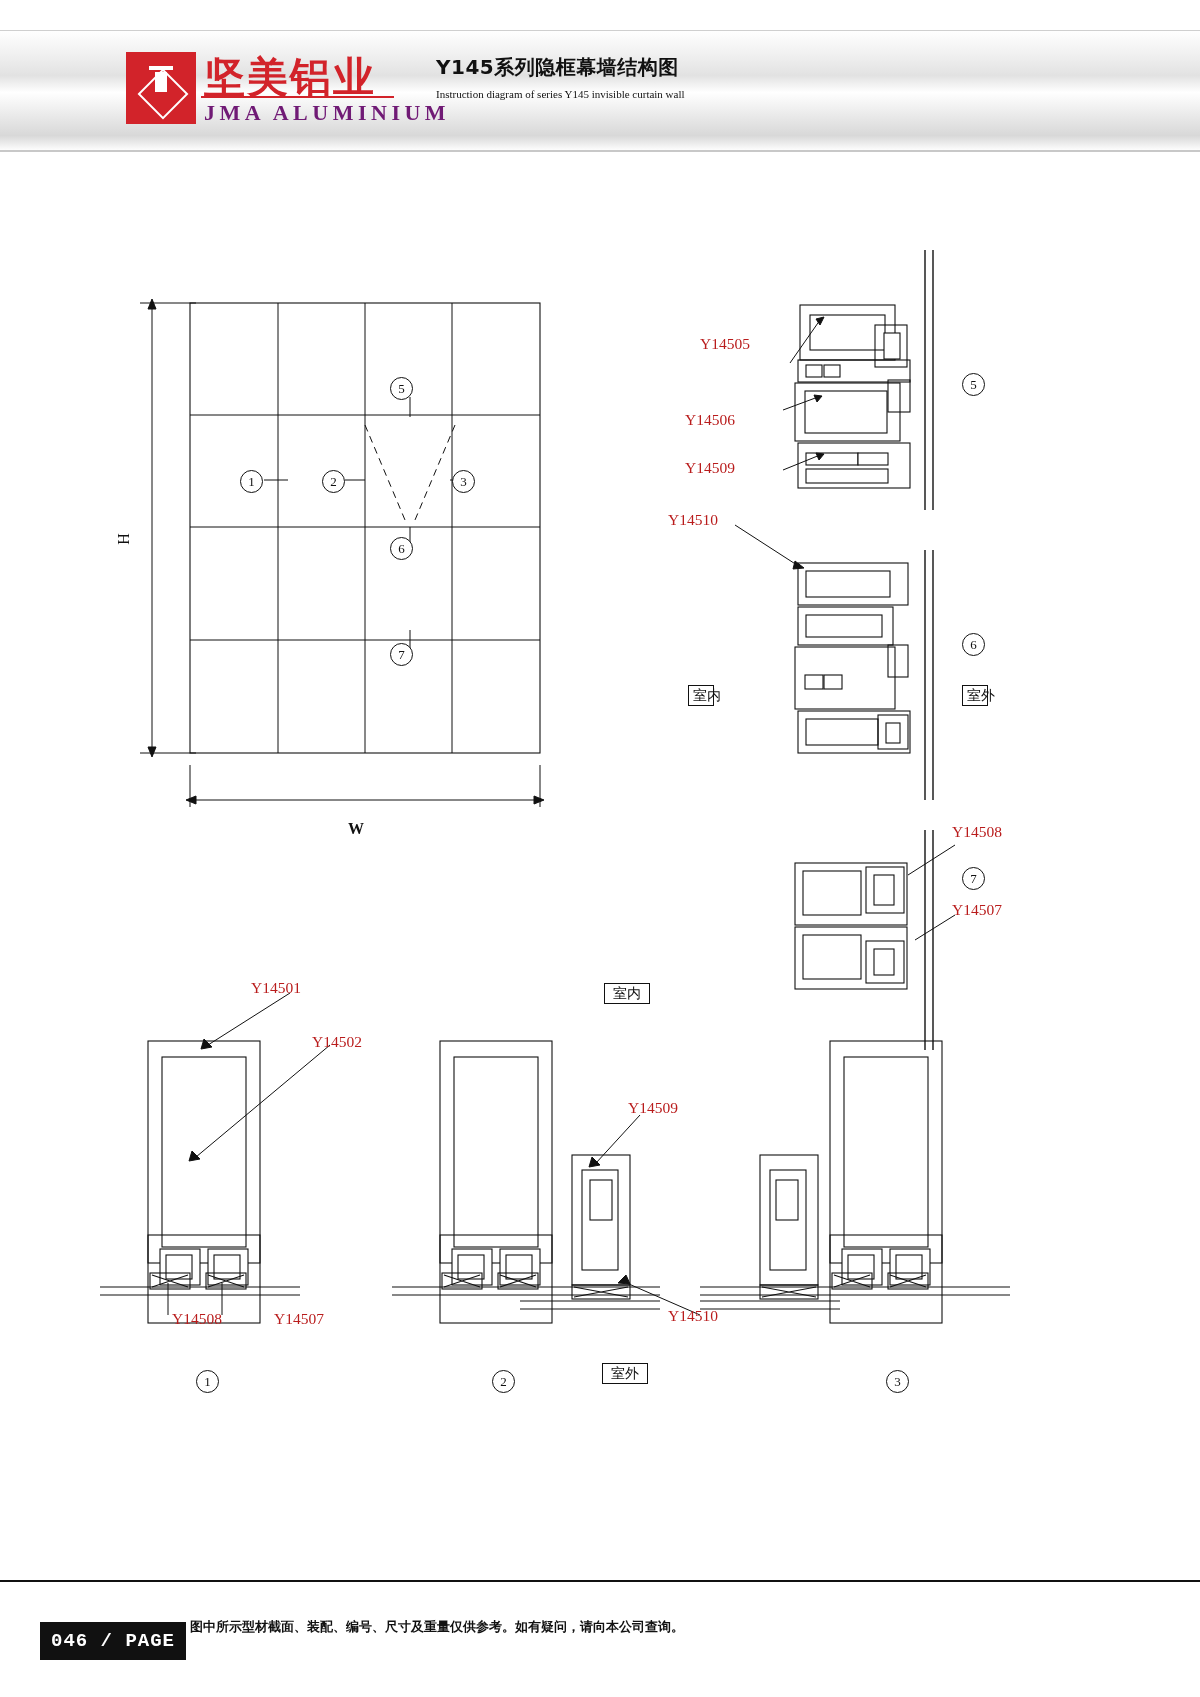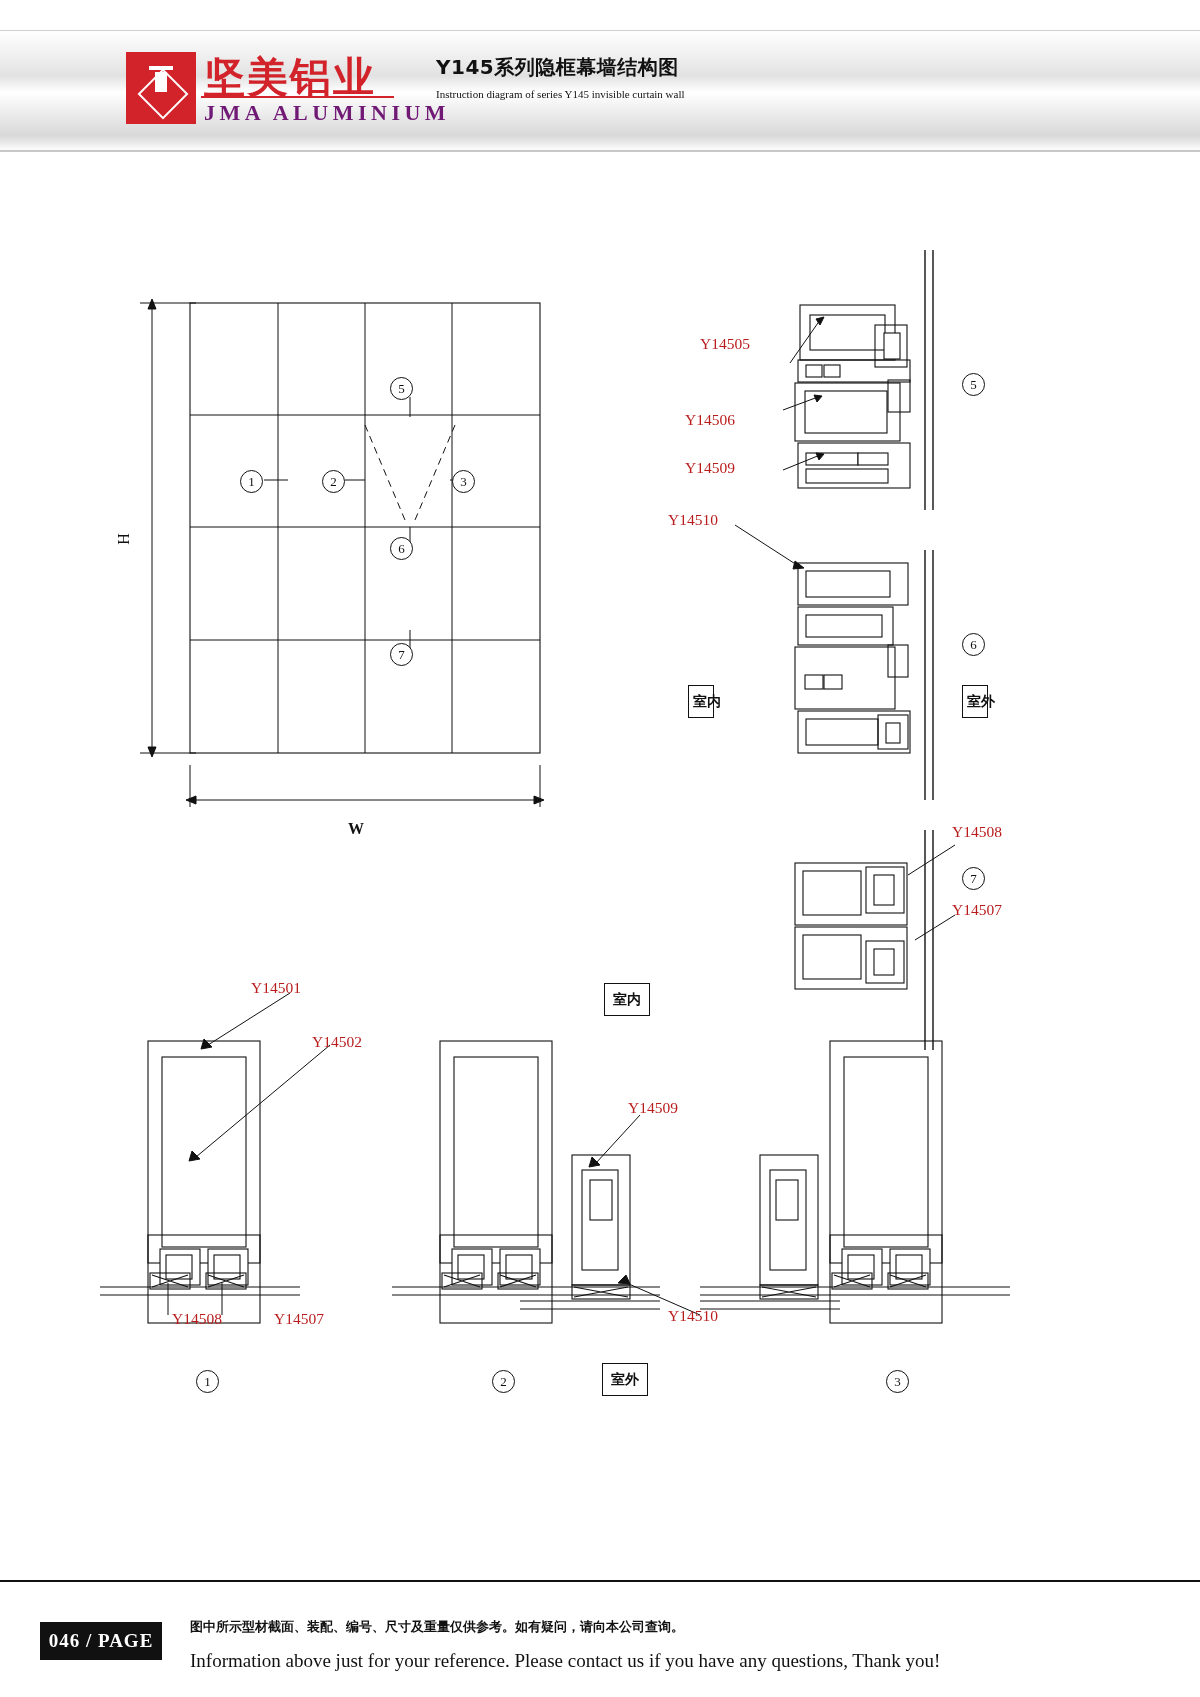--- a/index.html
+++ b/index.html
@@ -65,22 +65,22 @@
   }
   .title-en{
     position:absolute;left:428px;top:58px;
     font-family:"Liberation Serif", serif;
     font-size:11px;color:#111111;
   }
   
   .footer{position:absolute;left:0;top:1580px;width:1200px;height:117px;}
   .footer-rule{position:absolute;left:0;top:0px;width:1200px;height:2px;background:#111111;}
   .page-badge{
-    position:absolute;left:40px;top:42px;width:122px;height:38px;background:#111111;
-    color:#ffffff;font-family:Liberation Serif, serif;font-weight:bold;font-size:19px;
+    position:absolute;left:40px;top:42px;width:146px;height:38px;background:#111111;
+    color:#ffffff;font-family:Liberation Mono, monospace;font-weight:bold;font-size:19px;
     display:flex;align-items:center;justify-content:center;letter-spacing:1px;
   }
   .footer-cn{
     position:absolute;left:190px;top:38px;
     font-family:"DejaVu Sans", sans-serif;font-weight:bold;font-size:13px;color:#111111;
   }
   .footer-en{
     position:absolute;left:190px;top:70px;
     font-family:"Liberation Serif", serif;font-size:19px;color:#111111;
   }
@@ -89,21 +89,21 @@
   svg.dwg{position:absolute;left:0;top:0;width:1200px;height:1405px;}
   .lbl{
     position:absolute;
     font-family:"Liberation Serif", serif;
     font-size:15.5px;color:#b91c1c;white-space:nowrap;
   }
   .lbl-cn{
     position:absolute;
     font-family:"DejaVu Sans", sans-serif;
     font-size:14px;color:#111111;white-space:nowrap;
-    border:1px solid #111111;padding:8px 4px;line-height:1.05;text-align:center;font-weight:bold;
+    border:1px solid #111111;padding:2px 4px;line-height:1.05;text-align:center;
   }
   .circ{
     position:absolute;width:21px;height:21px;border:1px solid #111111;border-radius:50%;
     font-family:"Liberation Serif", serif;font-size:13px;color:#111111;
     display:flex;align-items:center;justify-content:center;background:#ffffff;
   }
   .dim-h{
     position:absolute;font-family:"Liberation Serif", serif;font-size:16px;color:#111;
     transform:rotate(-90deg);
   }
@@ -362,14 +362,13 @@
 <div class="lbl-cn" style="left:602px;top:1188px;width:36px;">室外</div>
 
 <div class="circ" style="left:886px;top:1195px;">3</div>
 
 </div>
 
 <div class="footer">
   <div class="footer-rule"></div>
   <div class="page-badge">046 / PAGE</div>
   <div class="footer-cn">图中所示型材截面、装配、编号、尺寸及重量仅供参考。如有疑问，请向本公司查询。</div>
-  <div class="footer-en">Information above just for your reference. Please contact us if you have any questions, Thank you!</div>
 </div>
 
 </body></html>

